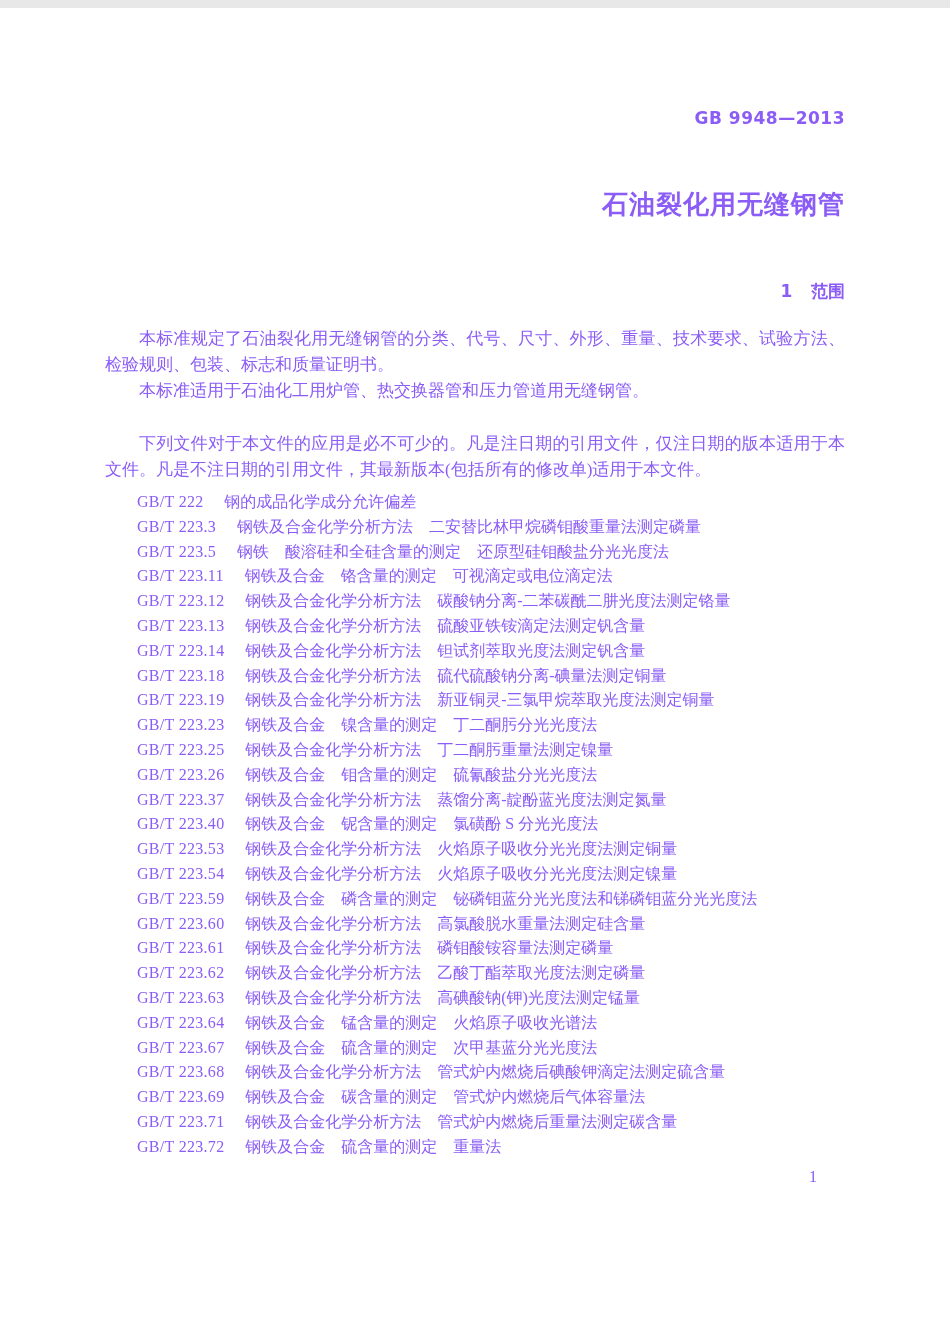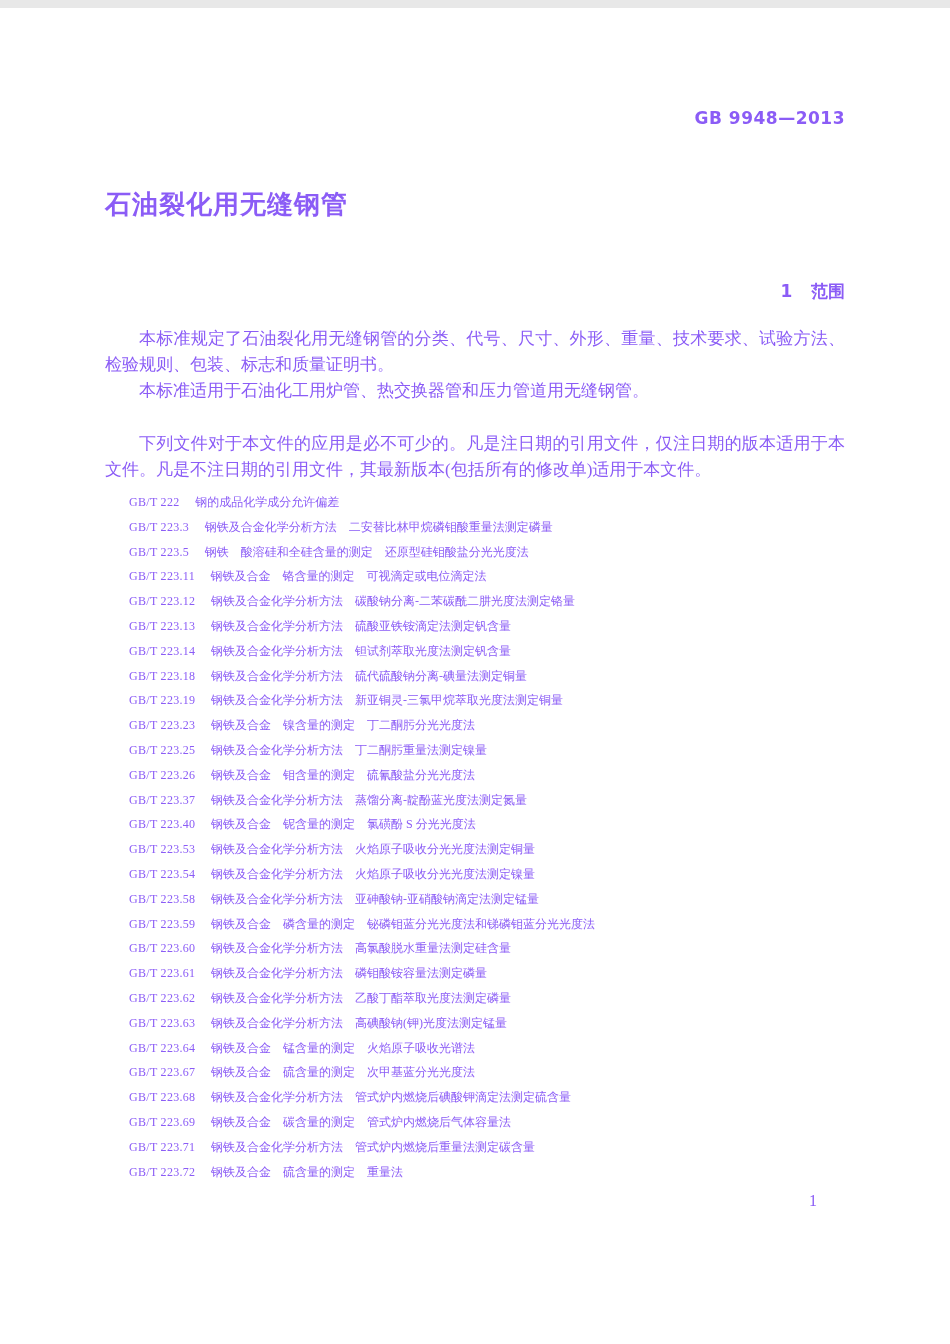--- a/index.html
+++ b/index.html
@@ -25,21 +25,21 @@
     padding-top: 101px;
     text-align: right;
     font-family: "DejaVu Sans", "Liberation Sans", sans-serif;
     font-weight: bold;
     font-size: 17px;
     line-height: 18px;
     letter-spacing: 0.5px;
   }
   .doc-title {
     margin: 64px 0 0 0;
-    text-align: left;
+    text-align: right;
     font-family: "DejaVu Sans", "Liberation Sans", sans-serif;
     font-weight: bold;
     font-size: 26px;
     line-height: 27px;
     letter-spacing: 1px;
   }
   .sec-heading {
     margin: 0;
     font-family: "DejaVu Sans", "Liberation Sans", sans-serif;
     font-weight: bold;
@@ -59,21 +59,21 @@
     line-height: 26px;
     text-align: justify;
     text-indent: 2em;
   }
   .scope-paras { margin-top: 25px; }
   .ref-intro { margin-top: 27px; }
   .ref-list {
     list-style: none;
     margin: 7px 0 0 0;
     padding: 0 0 0 2em;
-    font-size: 12px;
+    font-size: 16px;
   }
   .ref-item {
     line-height: 24.8px;
     white-space: nowrap;
   }
   .ref-code {
     display: inline-block;
     margin-right: 1.3em;
     letter-spacing: 0.3px;
   }
@@ -117,21 +117,20 @@
         <li class="ref-item"><span class="ref-code">GB/T 223.14</span><span class="ref-text">钢铁及合金化学分析方法　钽试剂萃取光度法测定钒含量</span></li>
         <li class="ref-item"><span class="ref-code">GB/T 223.18</span><span class="ref-text">钢铁及合金化学分析方法　硫代硫酸钠分离-碘量法测定铜量</span></li>
         <li class="ref-item"><span class="ref-code">GB/T 223.19</span><span class="ref-text">钢铁及合金化学分析方法　新亚铜灵-三氯甲烷萃取光度法测定铜量</span></li>
         <li class="ref-item"><span class="ref-code">GB/T 223.23</span><span class="ref-text">钢铁及合金　镍含量的测定　丁二酮肟分光光度法</span></li>
         <li class="ref-item"><span class="ref-code">GB/T 223.25</span><span class="ref-text">钢铁及合金化学分析方法　丁二酮肟重量法测定镍量</span></li>
         <li class="ref-item"><span class="ref-code">GB/T 223.26</span><span class="ref-text">钢铁及合金　钼含量的测定　硫氰酸盐分光光度法</span></li>
         <li class="ref-item"><span class="ref-code">GB/T 223.37</span><span class="ref-text">钢铁及合金化学分析方法　蒸馏分离-靛酚蓝光度法测定氮量</span></li>
         <li class="ref-item"><span class="ref-code">GB/T 223.40</span><span class="ref-text">钢铁及合金　铌含量的测定　氯磺酚 S 分光光度法</span></li>
         <li class="ref-item"><span class="ref-code">GB/T 223.53</span><span class="ref-text">钢铁及合金化学分析方法　火焰原子吸收分光光度法测定铜量</span></li>
         <li class="ref-item"><span class="ref-code">GB/T 223.54</span><span class="ref-text">钢铁及合金化学分析方法　火焰原子吸收分光光度法测定镍量</span></li>
-        <li class="ref-item"><span class="ref-code">GB/T 223.58</span><span class="ref-text">钢铁及合金化学分析方法　亚砷酸钠-亚硝酸钠滴定法测定锰量</span></li>
         <li class="ref-item"><span class="ref-code">GB/T 223.59</span><span class="ref-text">钢铁及合金　磷含量的测定　铋磷钼蓝分光光度法和锑磷钼蓝分光光度法</span></li>
         <li class="ref-item"><span class="ref-code">GB/T 223.60</span><span class="ref-text">钢铁及合金化学分析方法　高氯酸脱水重量法测定硅含量</span></li>
         <li class="ref-item"><span class="ref-code">GB/T 223.61</span><span class="ref-text">钢铁及合金化学分析方法　磷钼酸铵容量法测定磷量</span></li>
         <li class="ref-item"><span class="ref-code">GB/T 223.62</span><span class="ref-text">钢铁及合金化学分析方法　乙酸丁酯萃取光度法测定磷量</span></li>
         <li class="ref-item"><span class="ref-code">GB/T 223.63</span><span class="ref-text">钢铁及合金化学分析方法　高碘酸钠(钾)光度法测定锰量</span></li>
         <li class="ref-item"><span class="ref-code">GB/T 223.64</span><span class="ref-text">钢铁及合金　锰含量的测定　火焰原子吸收光谱法</span></li>
         <li class="ref-item"><span class="ref-code">GB/T 223.67</span><span class="ref-text">钢铁及合金　硫含量的测定　次甲基蓝分光光度法</span></li>
         <li class="ref-item"><span class="ref-code">GB/T 223.68</span><span class="ref-text">钢铁及合金化学分析方法　管式炉内燃烧后碘酸钾滴定法测定硫含量</span></li>
         <li class="ref-item"><span class="ref-code">GB/T 223.69</span><span class="ref-text">钢铁及合金　碳含量的测定　管式炉内燃烧后气体容量法</span></li>
         <li class="ref-item"><span class="ref-code">GB/T 223.71</span><span class="ref-text">钢铁及合金化学分析方法　管式炉内燃烧后重量法测定碳含量</span></li>

